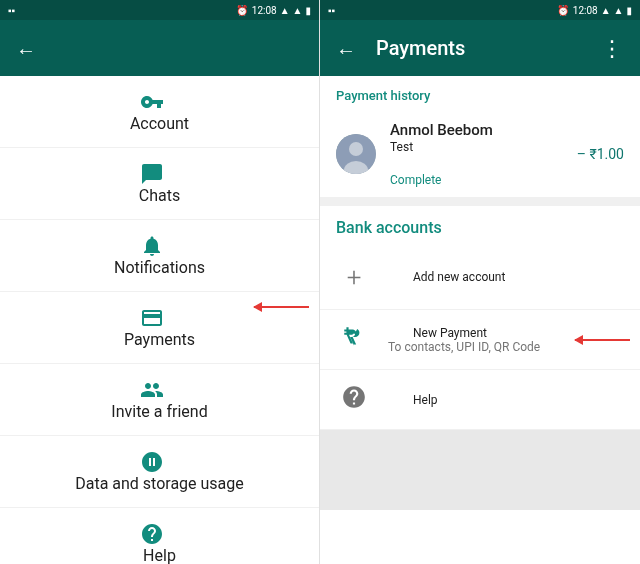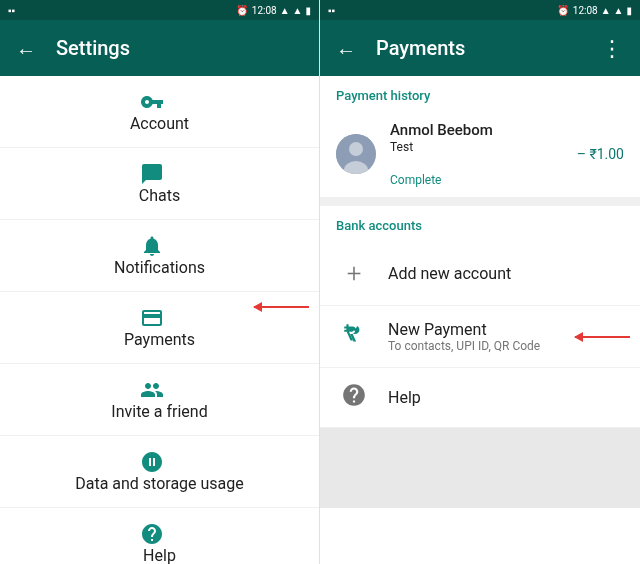--- a/index.html
+++ b/index.html
@@ -199,21 +199,21 @@
       color: #0f766e;
     }
 
     .divider {
       height: 8px;
       background: #f0f0f0;
     }
 
     .bank-section-label {
       color: #128C7E;
-      font-size: 13px;
+      font-size: 16px;
       font-weight: 500;
       padding: 12px 16px 8px 16px;
     }
 
     .payments-list-item {
       display: flex;
       align-items: center;
       padding: 14px 16px;
       border-bottom: 1px solid #f0f0f0;
       cursor: pointer;
@@ -230,22 +230,23 @@
       margin-right: 16px;
       flex-shrink: 0;
     }
 
     .add-icon-circle {
       color: #757575;
       font-size: 22px;
     }
 
     .payments-list-label {
-      font-size: 16px;
+      font-size: 12px;
       color: #212121;
+      margin-left: 25px;
     }
 
     .payments-list-sublabel {
       font-size: 12px;
       color: #757575;
     }
 
     .rupee-icon {
       color: #128C7E;
       font-size: 22px;
@@ -288,21 +289,20 @@
       <span>⏰</span>
       <span>12:08</span>
       <span>▲</span>
       <span>▲</span>
       <span>▮</span>
     </div>
   </div>
 
   <div class="header">
     <span class="header-back-icon">←</span>
-    <span class="header-title">Settings</span>
   </div>
 
   <div class="settings-list">
 
     <div class="settings-item">
       <div class="item-icon">
         <svg class="icon-svg" viewBox="0 0 24 24">
             <path d="M12.65 10C11.83 7.67 9.61 6 7 6c-3.31 0-6 2.69-6 6s2.69 6 6 6c2.61 0 4.83-1.67 5.65-4H17v4h4v-4h2v-4H12.65zM7 14c-1.1 0-2-.9-2-2s.9-2 2-2 2 .9 2 2-.9 2-2 2z"></path>
           </svg>
       </div>

